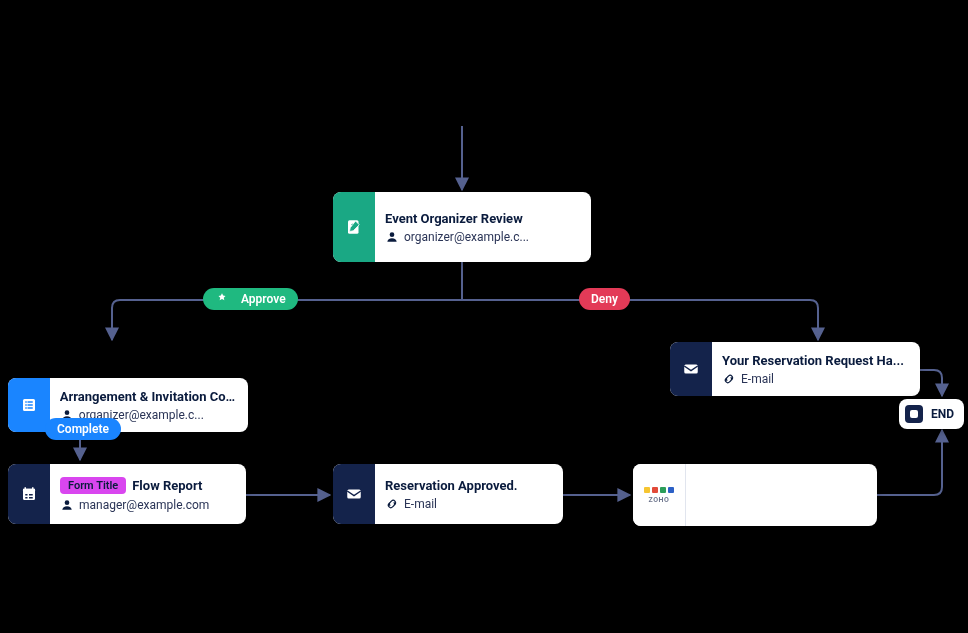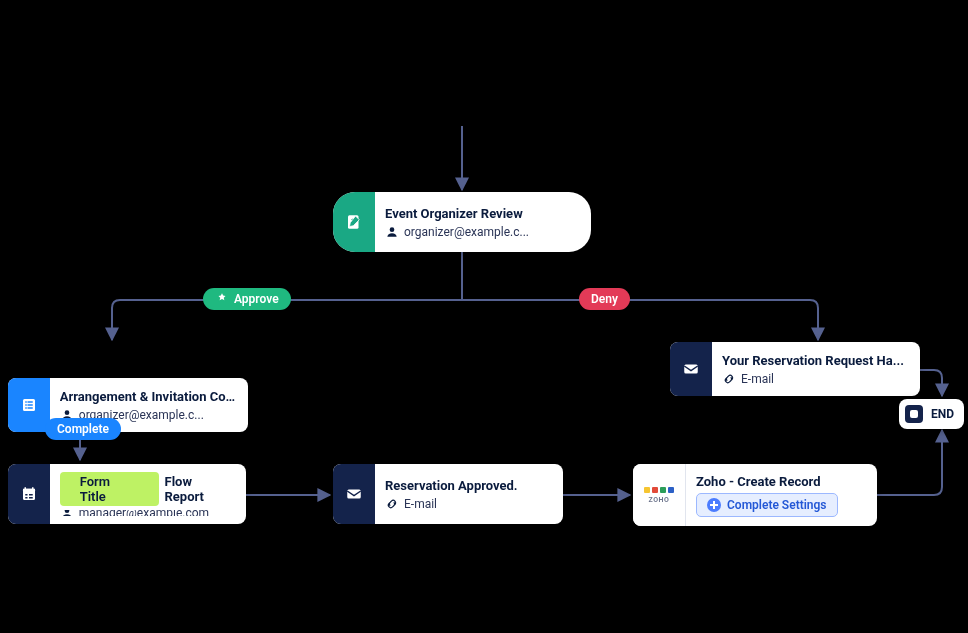--- a/index.html
+++ b/index.html
@@ -72,21 +72,21 @@
   .c-green  { background:#1aa884; }
   .c-blue   { background:#1a85ff; }
   .c-navy   { background:#14234b; }
   .c-white  { background:#fff; }
 
   
   .pill {
     position: absolute;
     display: inline-flex;
     align-items: center;
-    gap: 5px;
+    gap: 12px;
     color: #fff;
     font-size: 12px;
     font-weight: 600;
     padding: 4px 12px;
     border-radius: 14px;
   }
   .pill-green { background:#1fb980; }
   .pill-red   { background:#e33a57; }
   .pill-blue  { background:#1a85ff; }
 
@@ -139,25 +139,25 @@
   }
   .plus-circle::before, .plus-circle::after {
     content:""; position:absolute; background:#fff;
   }
   .plus-circle::before { left:6px; top:3px; width:2px; height:8px; }
   .plus-circle::after  { left:3px; top:6px; width:8px; height:2px; }
 
   
   .chip {
     display:inline-block;
-    background:#bef264;
+    background:#d946ef;
     color:#0a1b3d;
-    font-size:13px;
+    font-size:11px;
     font-weight:600;
-    padding:2px 20px;
+    padding:2px 8px;
     border-radius:4px;
   }
 
   
   .svg-icon { width:18px; height:18px; display:block; }
   .svg-icon-sm { width:14px; height:14px; display:block; }
 
   
   .zoho {
     display:grid; grid-template-columns: repeat(4, 6px); gap:2px;
@@ -198,21 +198,21 @@
 
       <path d="M562 495 H 630" marker-end="url(#arrow)"></path>
 
       <path d="M876 495 H 934 Q942 495 942 487 V 430" marker-end="url(#arrow)"></path>
 
       <path d="M919 370 H 934 Q942 370 942 378 V 396" marker-end="url(#arrow)"></path>
     </g>
   </svg>
 
 
-  <div class="node" style="left:333px; top:192px; width:258px; height:60px;border-radius:22px;">
+  <div class="node" style="left:333px; top:192px; width:258px; height:70px;">
     <div class="icon-col c-green">
       <svg class="svg-icon" viewBox="0 0 24 24">
           <rect x="4" y="3" width="14" height="18" rx="2" fill="#fff"></rect>
           <path d="M9 8 l5 5 M14 8 l-5 5" stroke="#1aa884" stroke-width="2"></path>
           <path d="M14 4 l5 5 -8 8 -5 1 1-5 z" fill="#1aa884" stroke="#fff" stroke-width="1"></path>
         </svg>
     </div>
     <div class="body">
       <div class="title">Event Organizer Review</div>
       <div class="subtitle">
@@ -319,29 +319,20 @@
       <div class="zoho-wrap">
         <div class="zoho">
             <span class="a"></span>
             <span class="b"></span>
             <span class="c"></span>
             <span class="d"></span>
           </div>
         <div class="zoho-label">ZOHO</div>
       </div>
     </div>
-    <div class="body">
-      <div class="title">Zoho - Create Record</div>
-      <div>
-        <span class="inner-button">
-          <span class="plus-circle"></span>
-          <span>Complete Settings</span>
-        </span>
-      </div>
-    </div>
   </div>
 
   <div class="node" style="left:670px; top:342px; width:250px; height:54px;">
     <div class="icon-col c-navy">
       <svg class="svg-icon" viewBox="0 0 24 24">
           <rect x="3" y="6" width="18" height="12" rx="2" fill="#fff"></rect>
           <path d="M3 8 l9 6 9-6" stroke="#14234b" stroke-width="2" fill="none"></path>
         </svg>
     </div>
     <div class="body" style="max-width:200px;text-align:center;">

